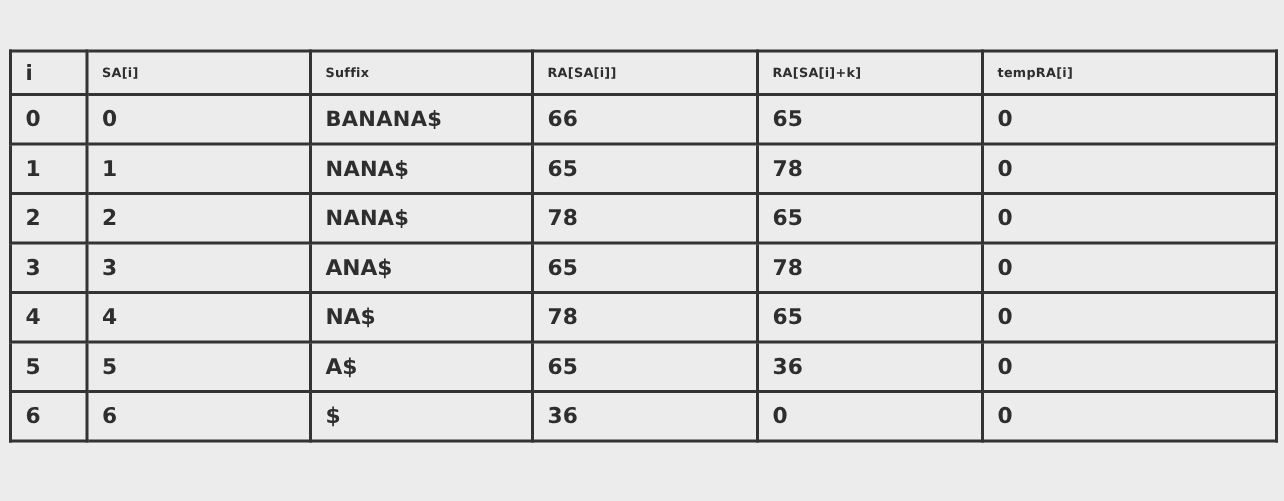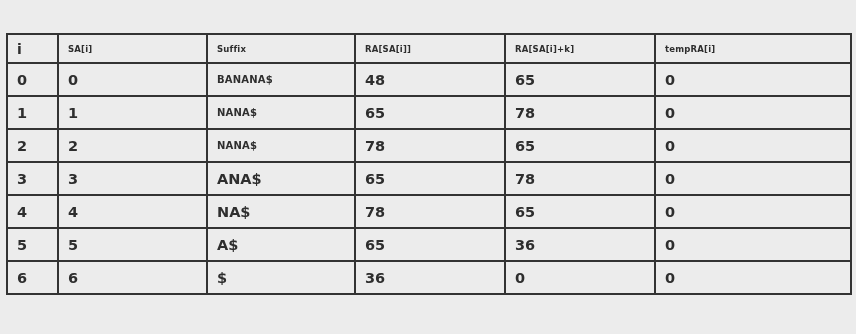--- a/index.html
+++ b/index.html
@@ -70,21 +70,21 @@
   td.v-big {
     font-size: 14.5px;
   }
   td.v-center {
     text-align: center;
     font-size: 14.5px;
     padding: 0;
   }
   
   td.v-small {
-    font-size: 10px;
+    font-size: 14px;
     letter-spacing: 0.2px;
     margin-top: 48px;
   }
 </style>
 </head>
 <body>
 
 <div id="table-wrap">
   <table class="grid">
     <colgroup>
@@ -103,21 +103,21 @@
         <th class="h-small">RA[SA[i]]</th>
         <th class="h-small">RA[SA[i]+k]</th>
         <th class="h-small">tempRA[i]</th>
       </tr>
     </thead>
     <tbody>
       <tr>
         <td class="v-center">0</td>
         <td class="v-big">0</td>
         <td class="v-small">BANANA$</td>
-        <td class="v-big">48</td>
+        <td class="v-big">66</td>
         <td class="v-big">65</td>
         <td class="v-big">0</td>
       </tr>
       <tr>
         <td class="v-center">1</td>
         <td class="v-big">1</td>
         <td class="v-small">NANA$</td>
         <td class="v-big">65</td>
         <td class="v-big">78</td>
         <td class="v-big">0</td>

